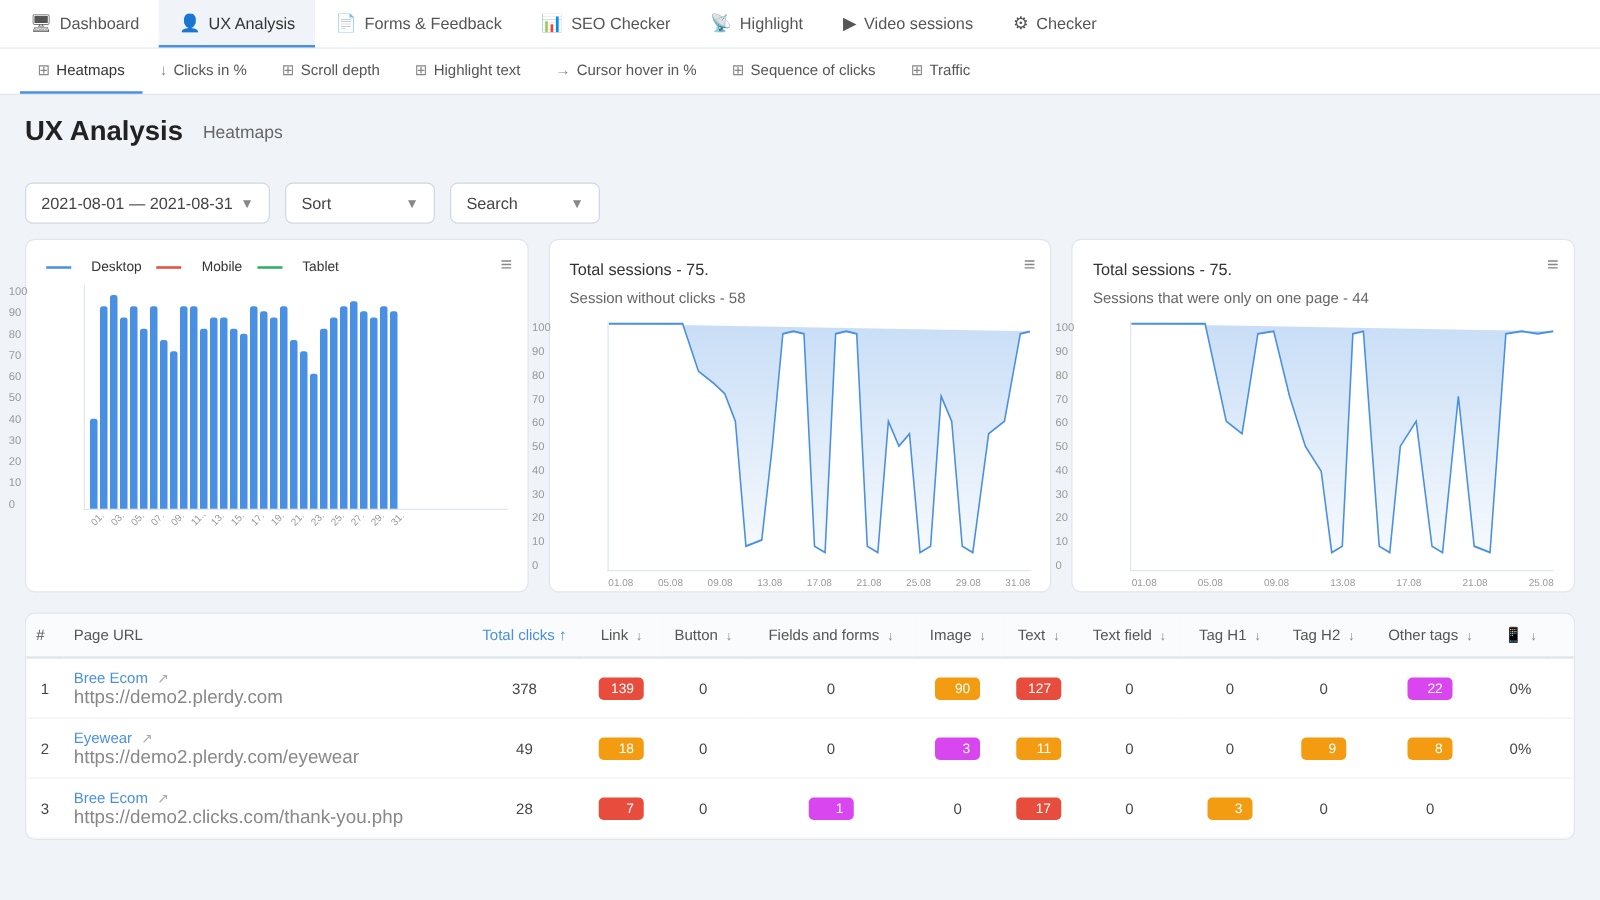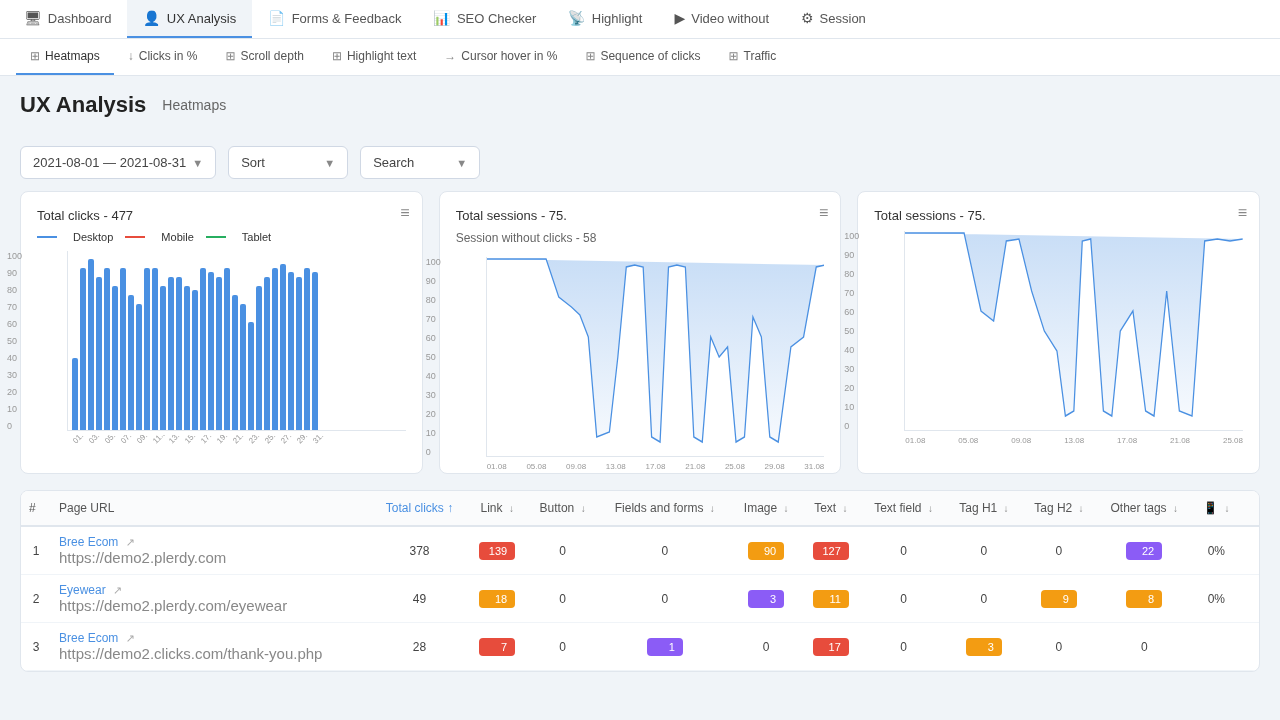--- a/index.html
+++ b/index.html
@@ -52,21 +52,21 @@
     thead tr { border-bottom: 2px solid #e0e6ed; }
     th { padding: 10px 8px; text-align: center; color: #555; font-weight: 500; white-space: nowrap; background: #fafbfc; }
     th.left { text-align: left; }
     td { padding: 8px 8px; text-align: center; color: #444; border-bottom: 1px solid #f0f4f8; }
     td.left { text-align: left; }
     .link-text { color: #4a90e2; text-decoration: none; font-weight: 500; }
     .url-text { color: #888; font-size: 15px; }
     .badge { display: inline-block; padding: 3px 8px; border-radius: 4px; font-size: 11px; font-weight: 400; color: #fff; min-width: 36px; text-align: right; }
     .badge-red { background: #e74c3c; }
     .badge-orange { background: #f39c12; }
-    .badge-green { background: #8b5cf6; }
+    .badge-green { background: #d946ef; }
     .sort-icon { color: #888; margin-left: 3px; font-size: 10px; }
     .ext-link { color: #aaa; font-size: 11px; margin-left: 4px; cursor: pointer; }
   </style>
 </head>
 <body>
 
 <nav class="top-nav">
   <div class="nav-item">
     <span class="nav-icon">🖥</span>
     <span>Dashboard</span>
@@ -82,25 +82,25 @@
   <div class="nav-item">
     <span class="nav-icon">📊</span>
     <span>SEO Checker</span>
   </div>
   <div class="nav-item">
     <span class="nav-icon">📡</span>
     <span>Highlight</span>
   </div>
   <div class="nav-item">
     <span class="nav-icon">▶</span>
-    <span>Video without</span>
+    <span>Video sessions</span>
   </div>
   <div class="nav-item">
     <span class="nav-icon">⚙</span>
-    <span>Session</span>
+    <span>Checker</span>
   </div>
 </nav>
 
 <nav class="sub-nav">
   <div class="sub-nav-item active">
     <span class="sub-nav-icon">⊞</span>
     <span>Heatmaps</span>
   </div>
   <div class="sub-nav-item">
     <span class="sub-nav-icon">↓</span>
@@ -145,21 +145,20 @@
   <div class="filter-select">
     <span>Search</span>
     <span class="chevron">▼</span>
   </div>
 </div>
 
 <div class="charts-row">
 
   <div class="chart-card">
     <div class="chart-menu">≡</div>
-    <div class="chart-title">Total clicks - 477</div>
     <div class="legend">
       <div class="legend-item">
         <div class="legend-dot" style="background:#4a90e2;"></div>
         <span>Desktop</span>
       </div>
       <div class="legend-item">
         <div class="legend-dot" style="background:#e74c3c;"></div>
         <span>Mobile</span>
       </div>
       <div class="legend-item">
@@ -274,20 +273,21 @@
             <span>29.08</span>
             <span>31.08</span>
         </div>
       </div>
     </div>
   </div>
 
   <div class="chart-card">
     <div class="chart-menu">≡</div>
     <div class="chart-title">Total sessions - 75.</div>
+    <div class="chart-subtitle">Sessions that were only on one page - 44</div>
     <div style="position:relative; margin-top:4px;">
       <div class="line-y-axis">
         <span>100</span>
           <span>90</span>
           <span>80</span>
           <span>70</span>
           <span>60</span>
         <span>50</span>
           <span>40</span>
           <span>30</span>

